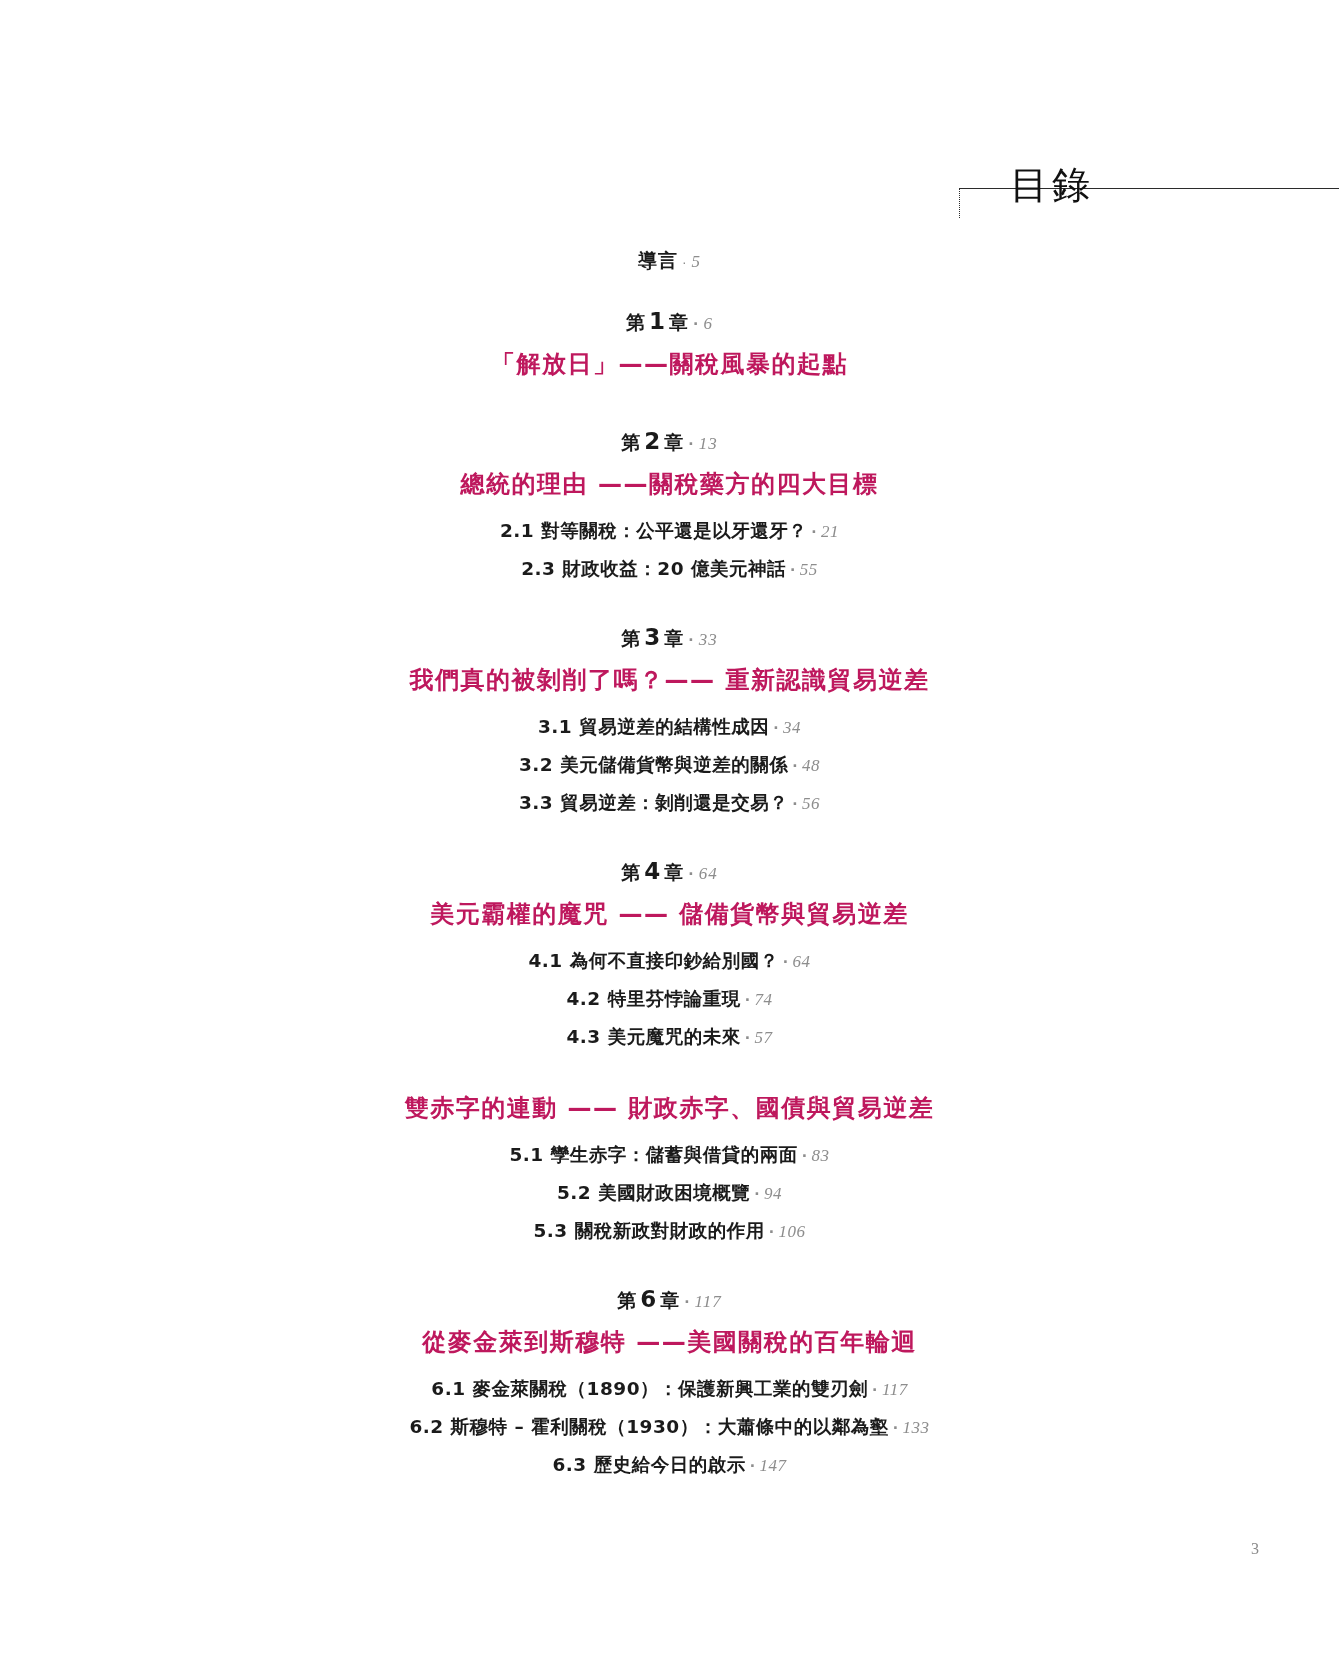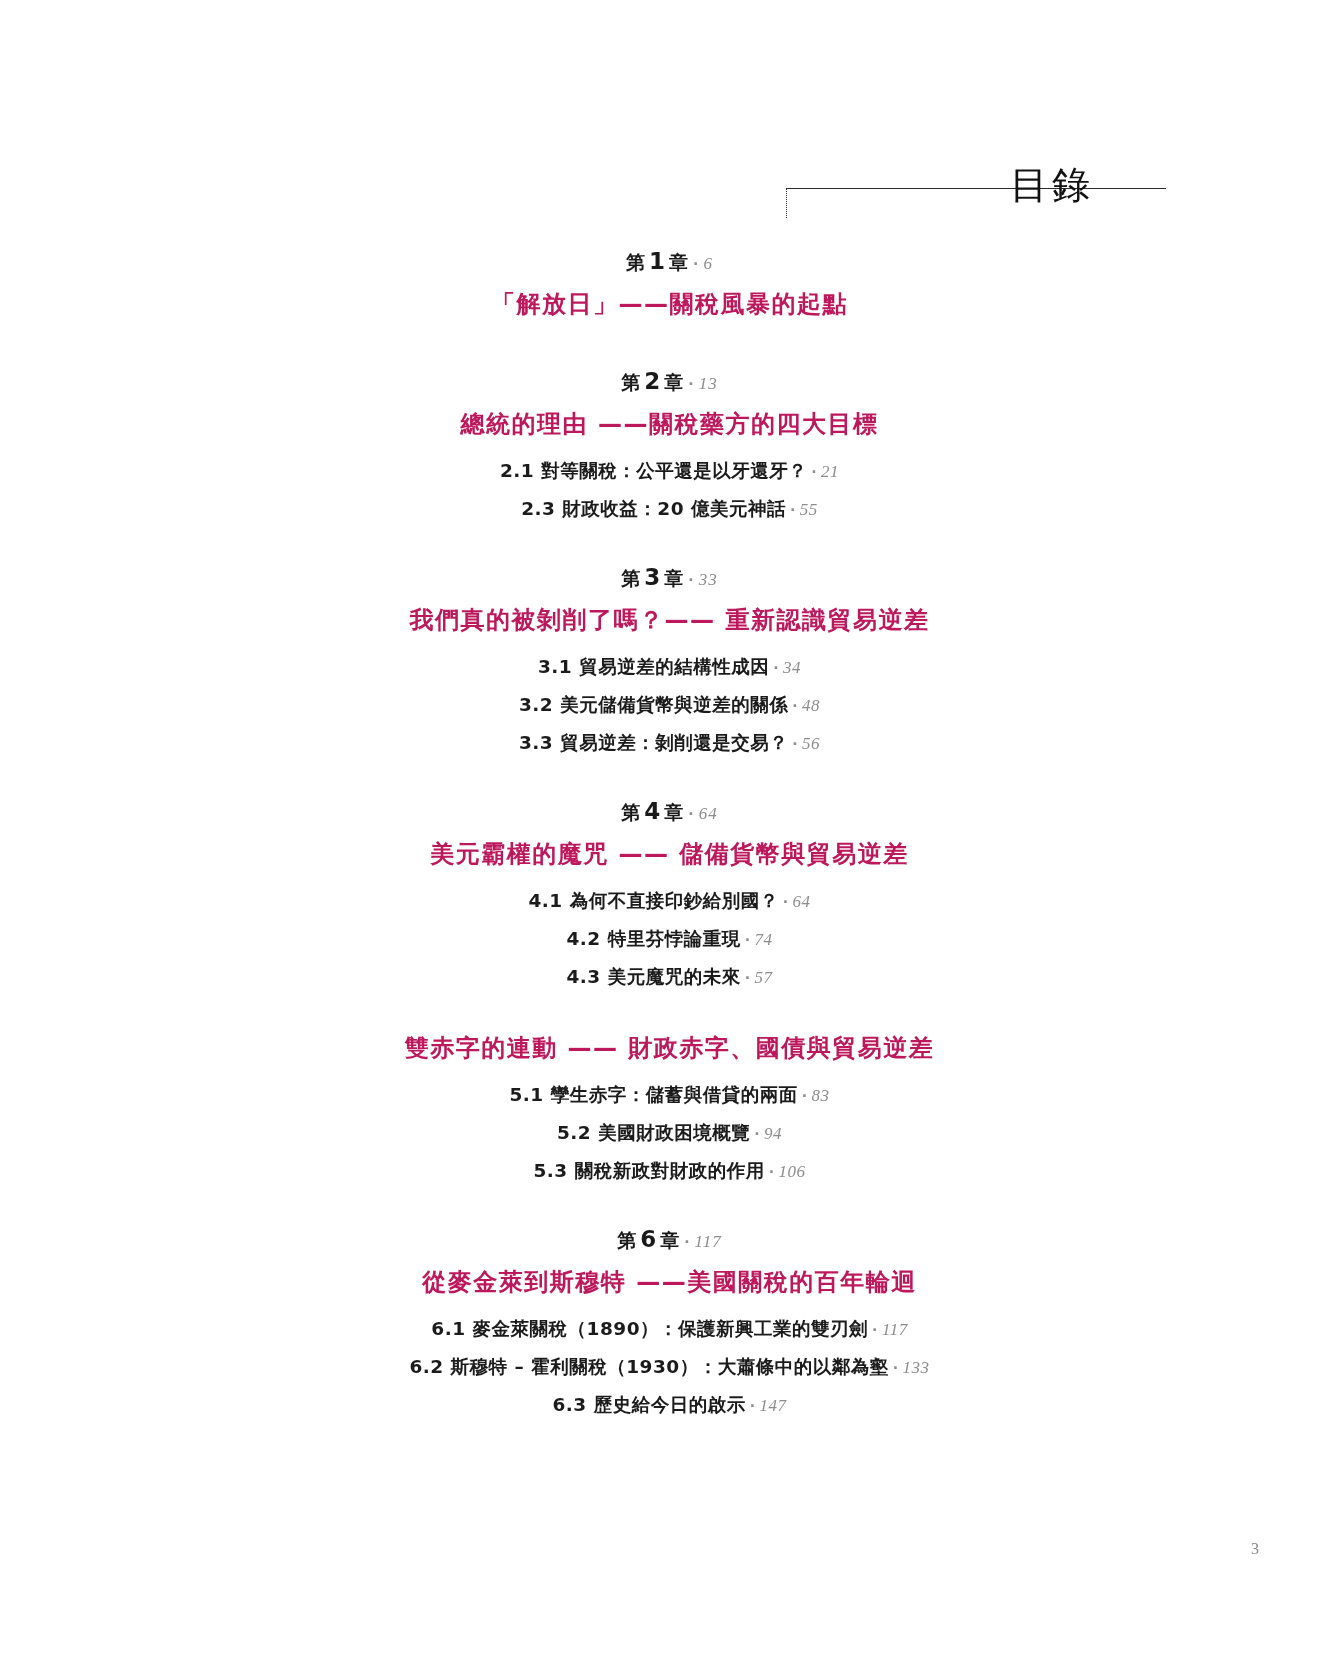--- a/index.html
+++ b/index.html
@@ -24,21 +24,21 @@
   }
 
   
   .toc-header {
     position: absolute;
     top: 160px;
     left: 0;
     width: 1339px;
     display: flex;
     align-items: flex-start;
-    justify-content: center;
+    justify-content: flex-end;
   }
   .header-rule-wrap {
     position: relative;
     margin-left: 613px;
     width: 380px;
     height: 60px;
   }
   .header-rule {
     position: absolute;
     top: 28px;
@@ -155,20 +155,21 @@
   <div class="toc-header">
     <div class="header-rule-wrap">
       <div class="header-rule"></div>
       <div class="header-tick"></div>
     </div>
     <div class="toc-title">目錄</div>
   </div>
 
   <div class="entries" id="entries">
 
+  <div class="intro-row"><span class="lbl">導言</span><span class="dot">·</span><span class="pg">5</span></div>
       <div class="chapter-block">
         <div class="ch-num"><span>第</span><span class="big">1</span><span>章</span><span class="dot">·</span><span class="pg">6</span></div>
         <div class="ch-title">「解放日」——關稅風暴的起點</div>
       </div>
       <div class="gap"></div>
       <div class="chapter-block">
         <div class="ch-num"><span>第</span><span class="big">2</span><span>章</span><span class="dot">·</span><span class="pg">13</span></div>
         <div class="ch-title">總統的理由 ——關稅藥方的四大目標</div>
         <div class="sec-row"><span>2.1 對等關稅：公平還是以牙還牙？</span><span class="dot">·</span><span class="pg">21</span></div>
         <div class="sec-row"><span>2.3 財政收益：20 億美元神話</span><span class="dot">·</span><span class="pg">55</span></div>

